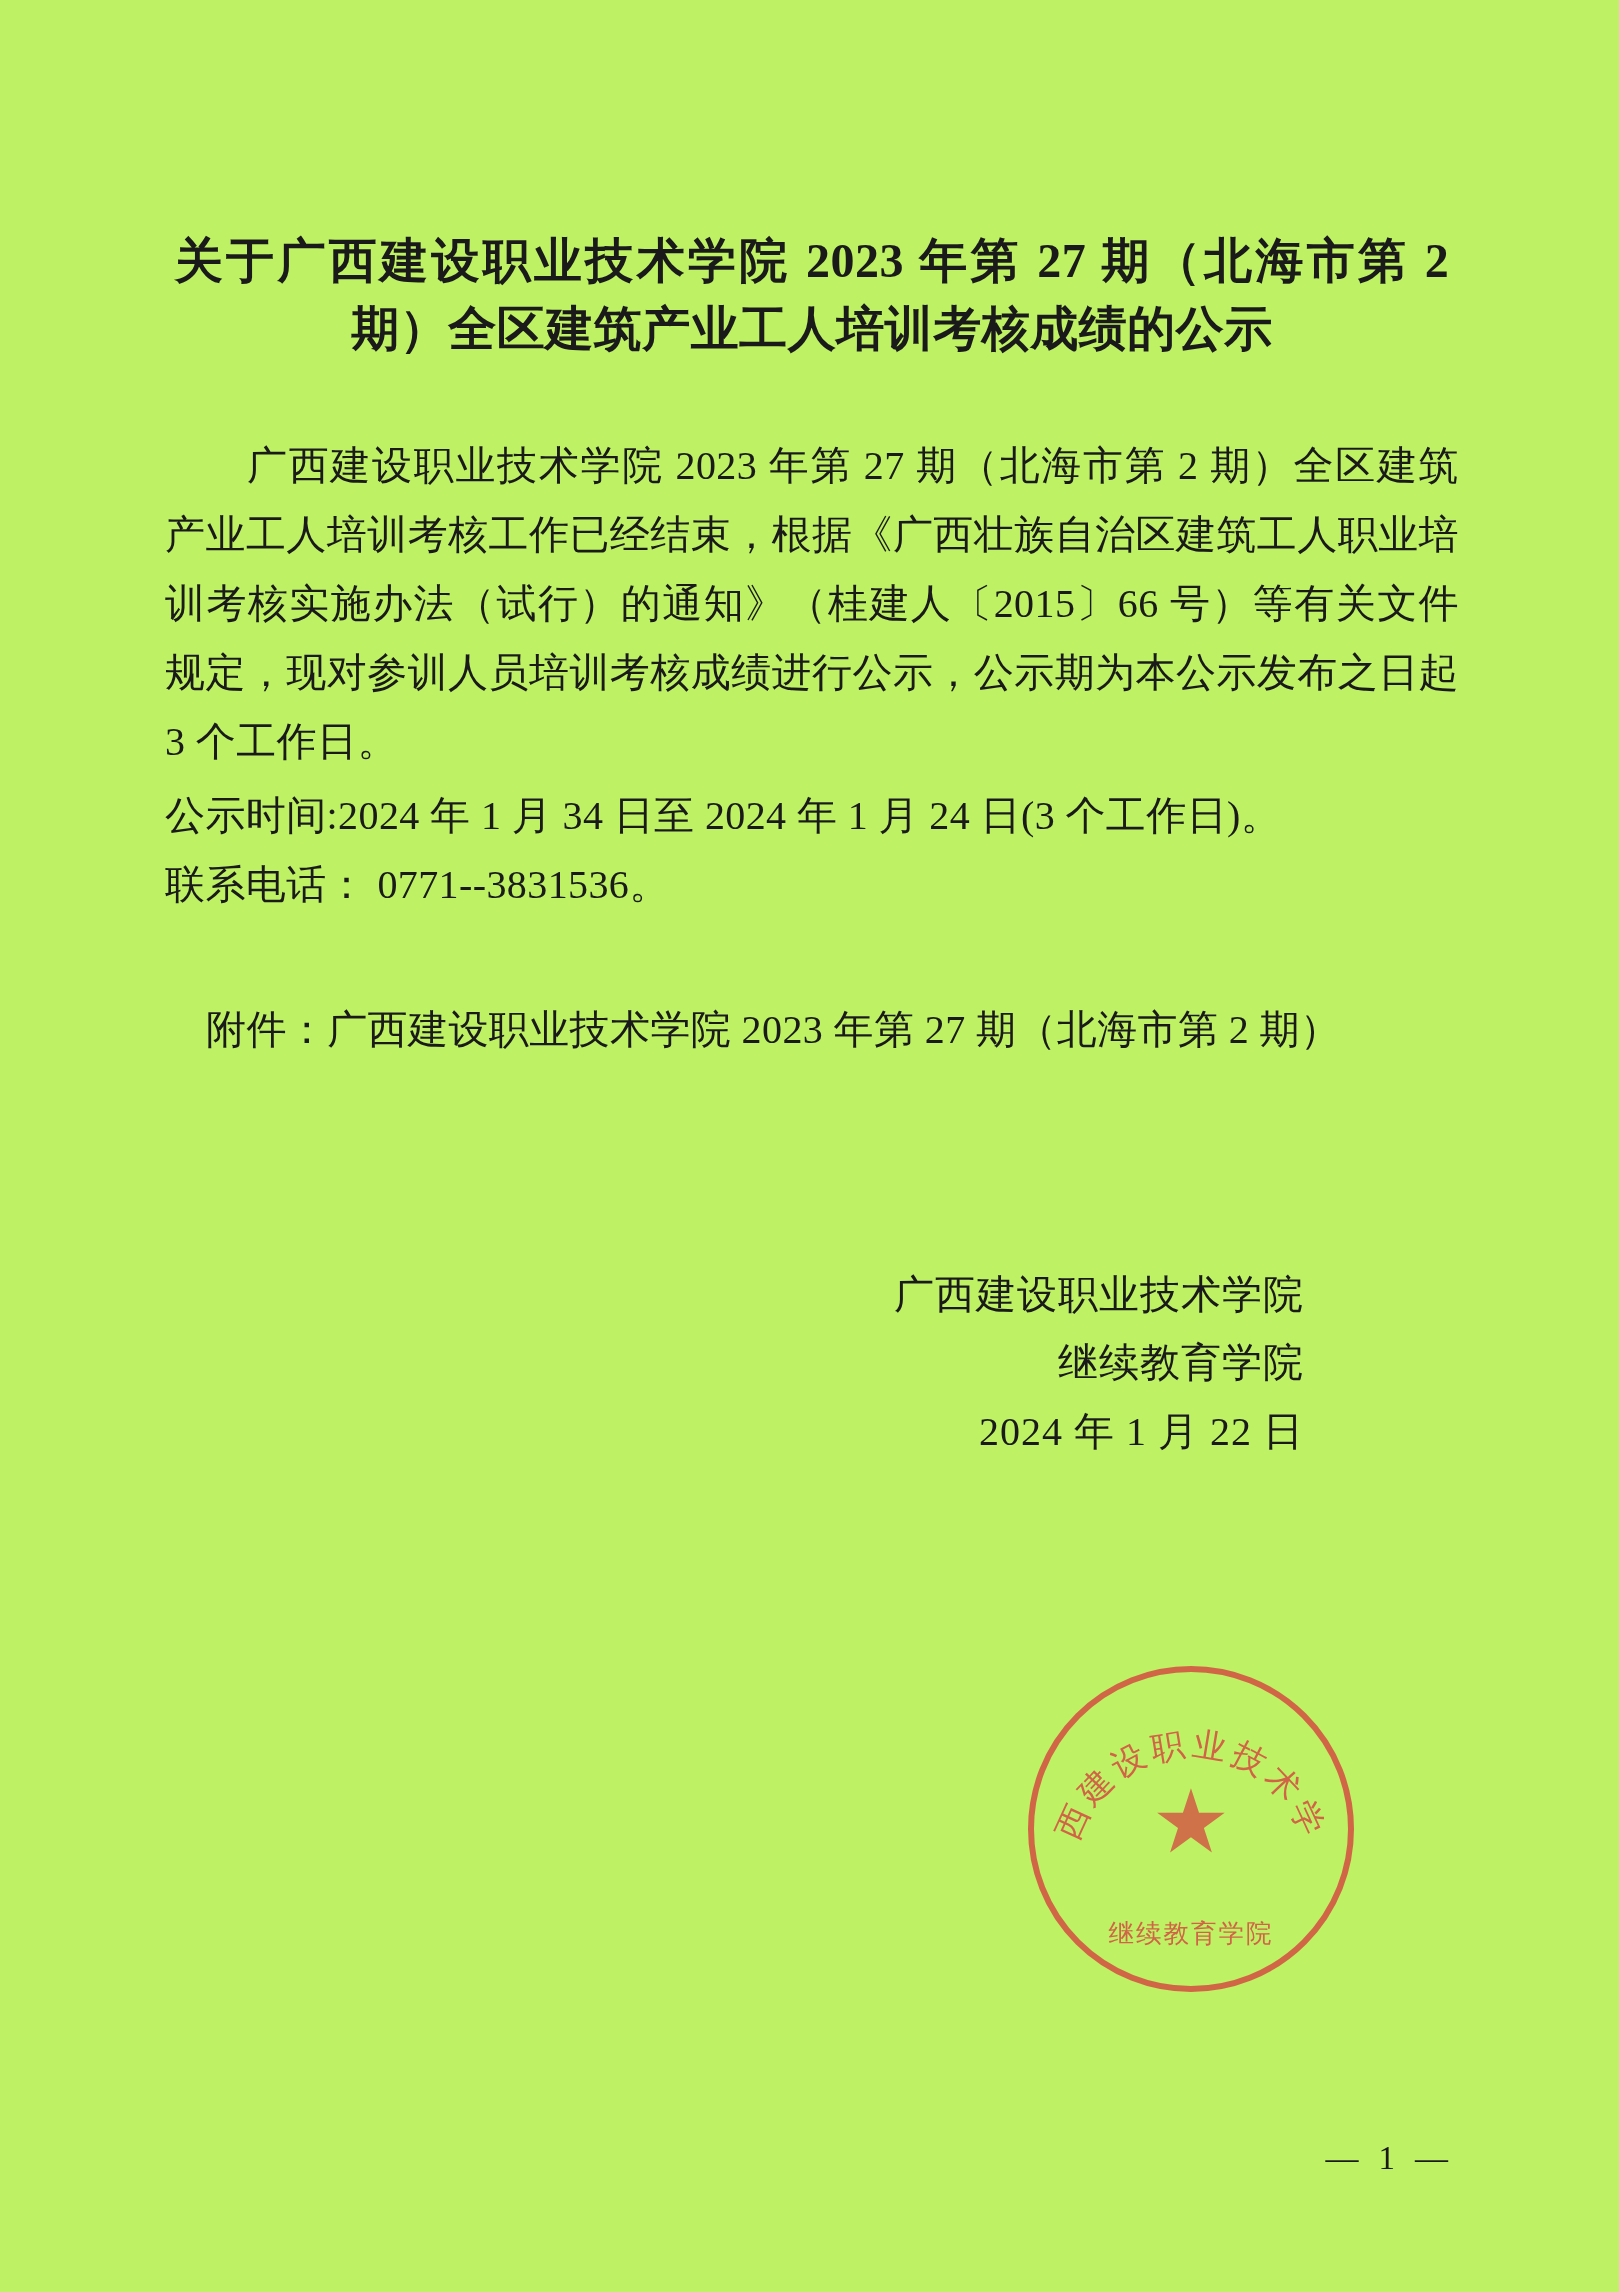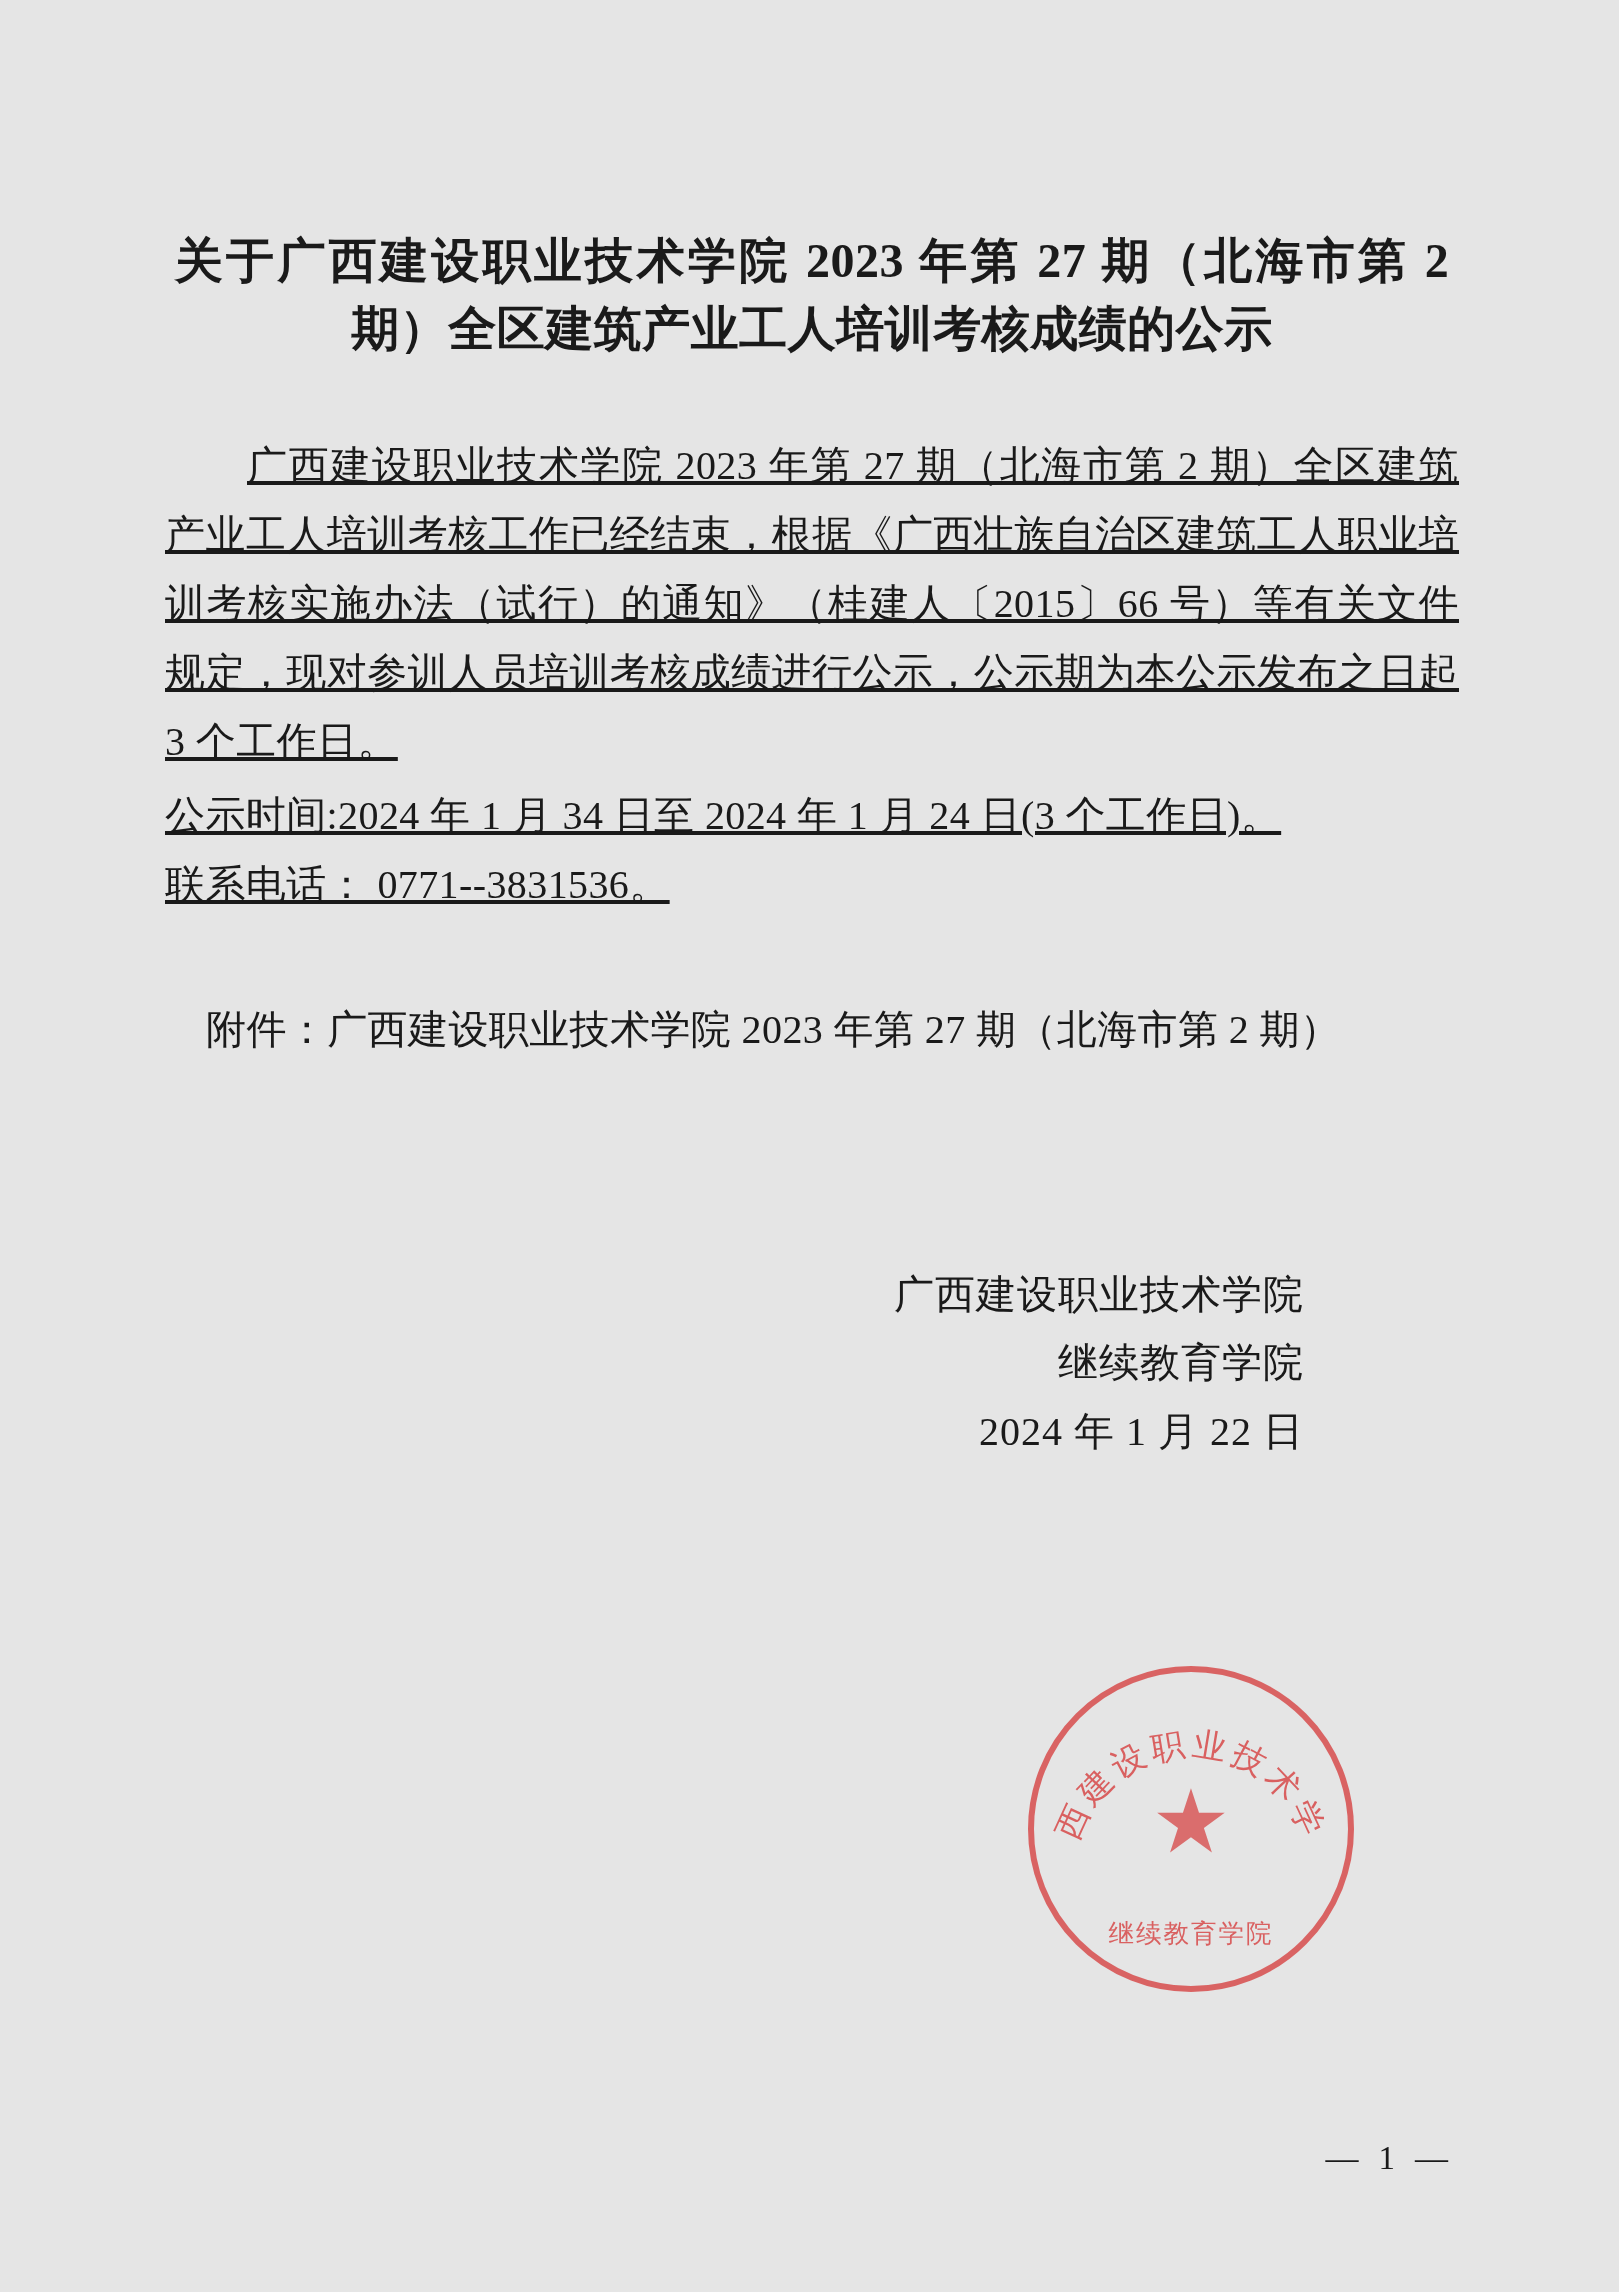--- a/index.html
+++ b/index.html
@@ -14,21 +14,21 @@
     font-family: "Liberation Serif", "DejaVu Serif", serif;
     color: #1a1a1a;
     overflow: hidden;
   }
   .page {
     position: absolute;
     left: 0;
     top: 0;
     width: 1619px;
     height: 2293px;
-    background: #e5e5e5;
+    background: #bef264;
   }
   .content {
     position: absolute;
     left: 165px;
     top: 0;
     width: 1294px;
     height: 2293px;
   }
   .doc-title {
     margin-top: 227px;
@@ -40,21 +40,20 @@
     text-align-last: center;
     padding: 0 9.8px;
   }
   .para {
     font-size: 40px;
     line-height: 1.72;
     text-align: justify;
     text-justify: inter-ideograph;
     letter-spacing: 0.4px;
     margin: 0;
-    text-decoration: underline;
   }
   .indent {
     text-indent: 82px;
   }
   .p1 { margin-top: 69px; }
   .p2 { margin-top: 5.9px; }
   .p3 { margin-top: 5.9px; }
   .p4 { margin-top: 0px; }
   .attach-block {
     margin-top: 76px;

